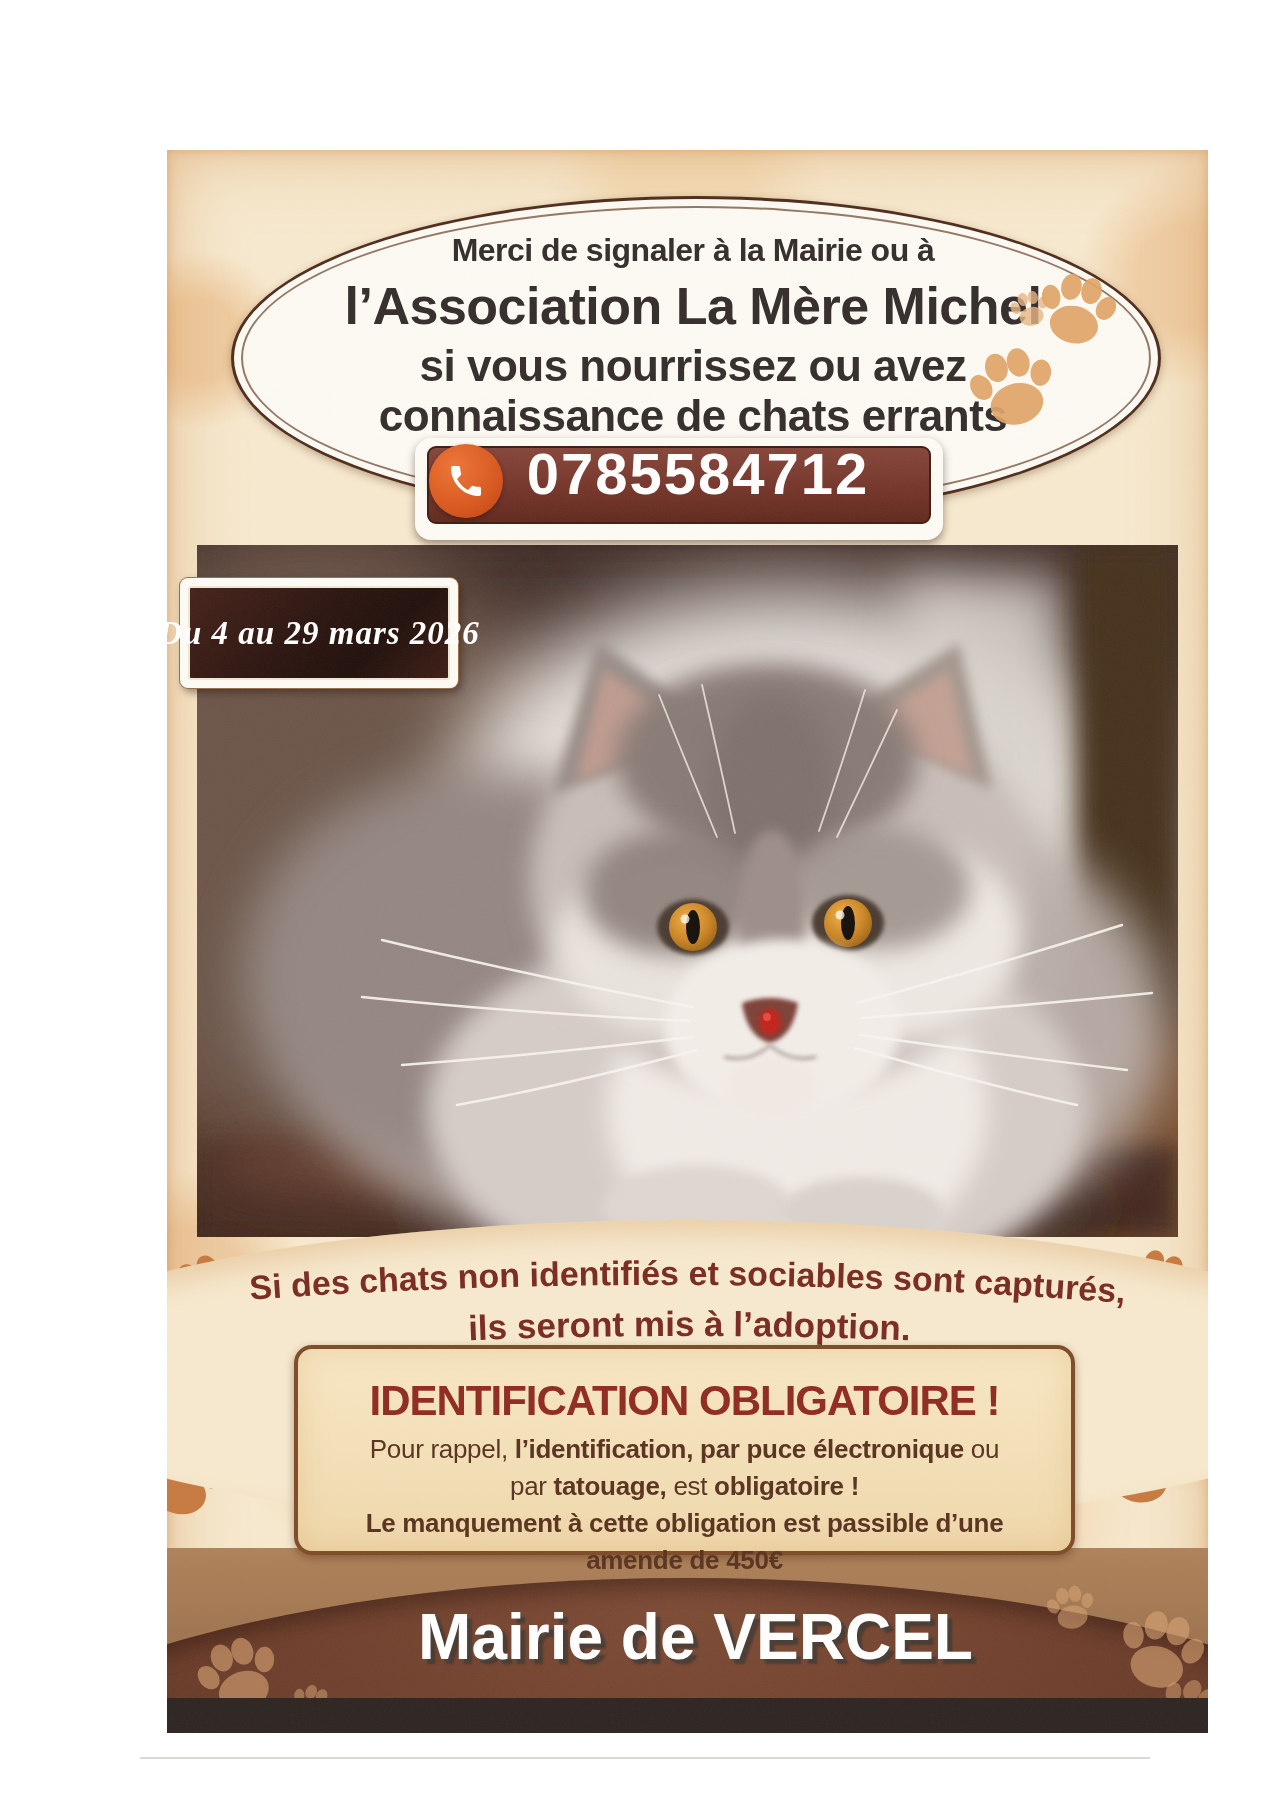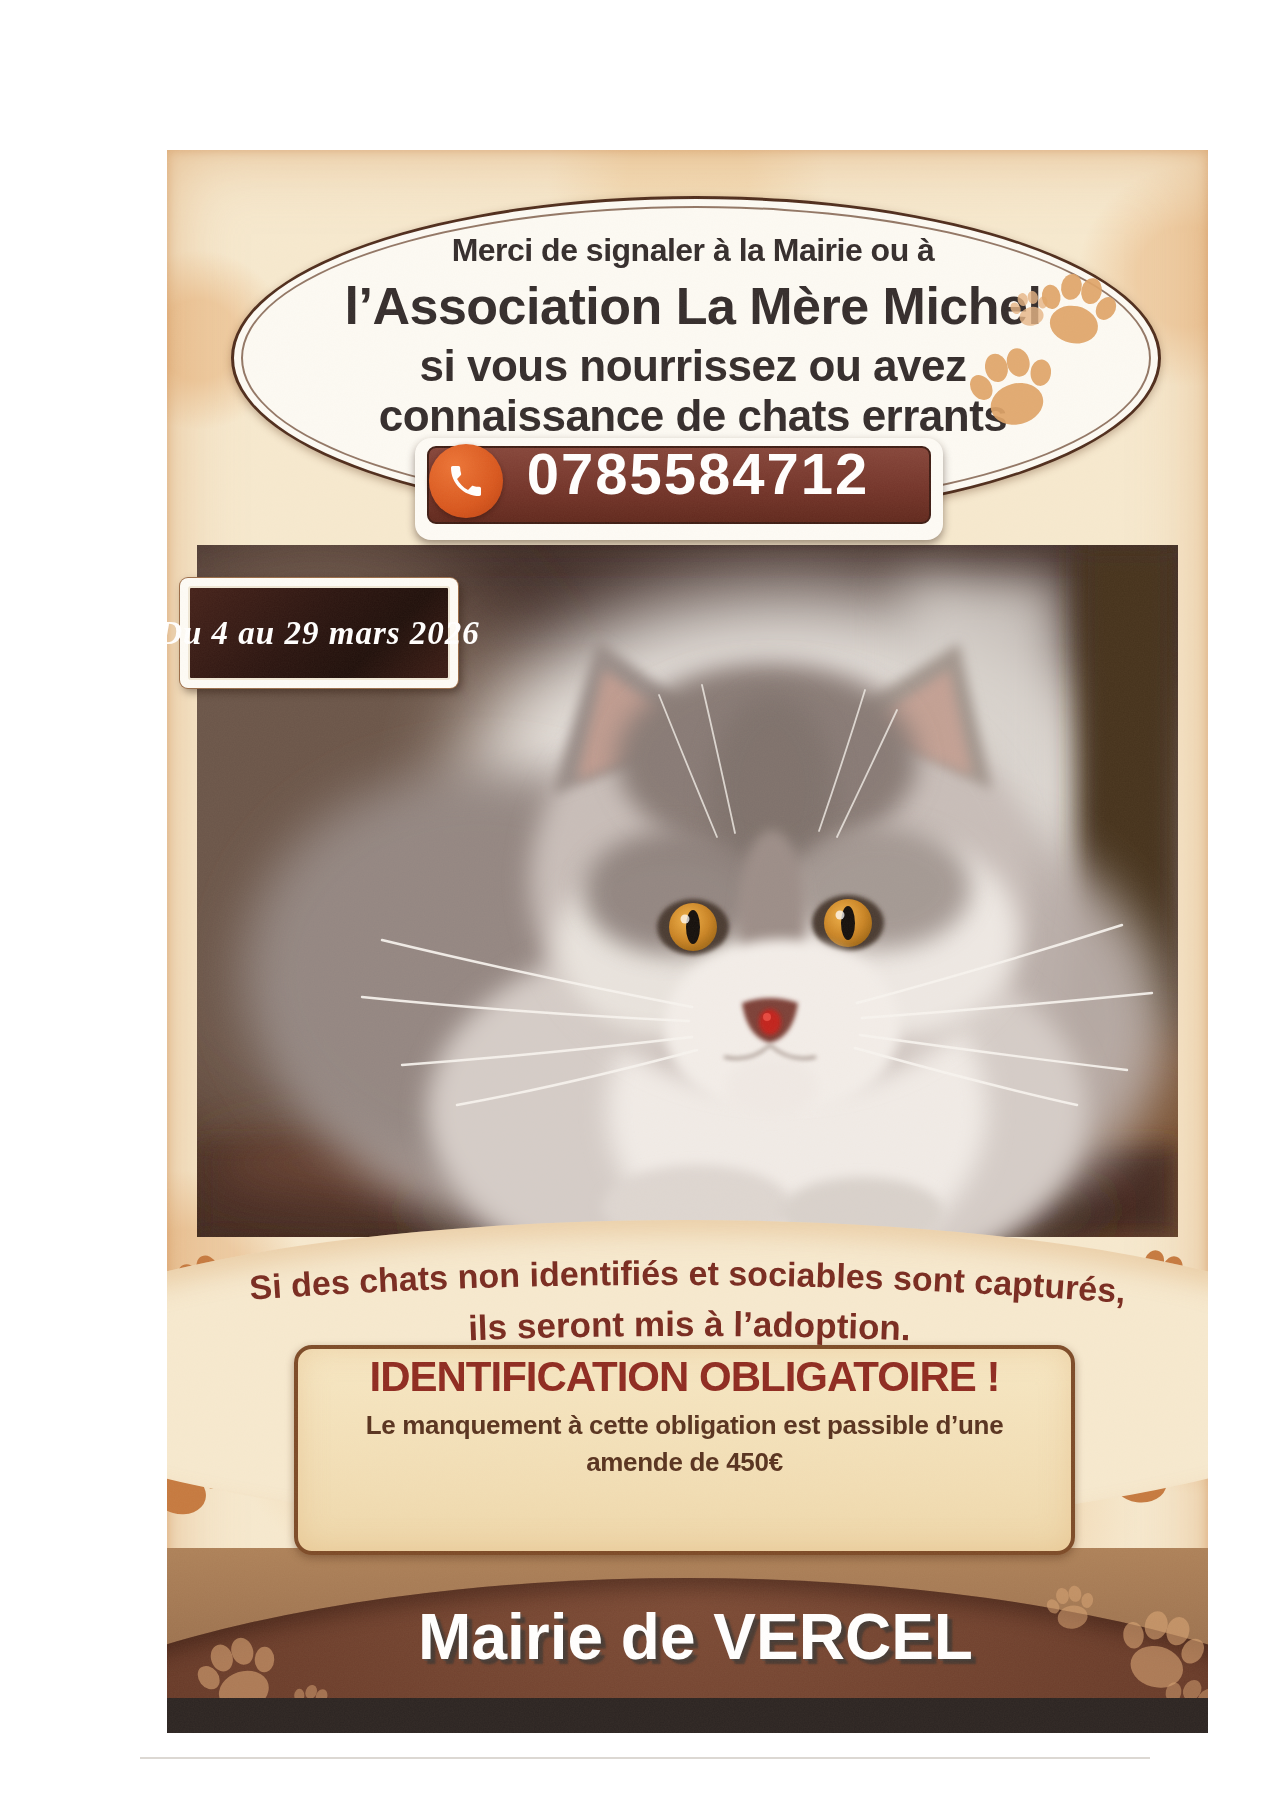--- a/index.html
+++ b/index.html
@@ -69,21 +69,21 @@
   .notice-svg text{font-family:"Liberation Sans",sans-serif;font-weight:bold;
     fill:var(--c-notice_text,#782a20);}
 
   
   .id-card{left:127px;top:1195px;width:781px;height:210px;border-radius:18px;
     border:4px solid var(--c-id_border,#7c4a27);box-sizing:border-box;
     background:linear-gradient(180deg,#f6e7c4 0%,#f1ddb4 70%,#eed7aa 100%);
     box-shadow:0 3px 8px rgba(70,35,15,.4), inset 0 0 30px rgba(220,170,110,.35);
     text-align:center;padding:8px 14px 0;}
   .id-title{font-size:42px;font-weight:bold;color:var(--c-id_title,#8e2a20);
-    letter-spacing:-1px;line-height:40px;margin-bottom:10px;}
+    letter-spacing:-1px;line-height:40px;margin-bottom:10px;margin-top:24px;}
   .id-line{font-size:26px;line-height:37px;color:var(--c-id_text,#57321f);letter-spacing:-0.3px;}
   .id-line .b{font-weight:bold;}
   .id-line.allb{font-weight:bold;}
 
   
   .band-mid{left:0;top:1398px;width:1041px;height:185px;
     background:linear-gradient(180deg,#ad8159 0%,var(--c-band_mid,#9d7350) 50%,#8a6244 100%);}
   .dome{left:-260px;top:1428px;width:1560px;height:520px;border-radius:50%;
     background:radial-gradient(ellipse at 50% 0%,#7c4b36 0%,#6b3d2b 40%,var(--c-band_dark,#603424) 70%,#4e2918 100%);
     box-shadow:inset 0 10px 20px rgba(30,10,5,.4);}
@@ -273,20 +273,22 @@
     <text font-size="34" text-anchor="middle">
       <textPath href="#np1" startOffset="50%">Si des chats non identifiés et sociables sont capturés,</textPath>
     </text>
     <text font-size="35" text-anchor="middle">
       <textPath href="#np2" startOffset="50%">ils seront mis à l’adoption.</textPath>
     </text>
   </svg>
 
   <div class="abs id-card z6">
     <div class="id-title">IDENTIFICATION OBLIGATOIRE !</div>
+    <div class="id-line"><span class="r">Pour rappel, </span><span class="b">l’identification,</span><span class="b"> par puce électronique</span><span class="r"> ou</span></div>
+    <div class="id-line"><span class="r">par </span><span class="b">tatouage,</span><span class="r"> est </span><span class="b">obligatoire !</span></div>
     <div class="id-line allb">Le manquement à cette obligation est passible d’une</div>
     <div class="id-line allb">amende de 450€</div>
   </div>
 
   <div class="abs band-mid z4"></div>
   <div class="abs dome z5"></div>
 
   <svg class="paw z6" style="left:28px;top:1482px" width="88" height="88" viewBox="-45 -45 90 90">
     <use href="#paw" fill="#d8a474" opacity=".6" transform="rotate(-18)"></use>
     </svg>

